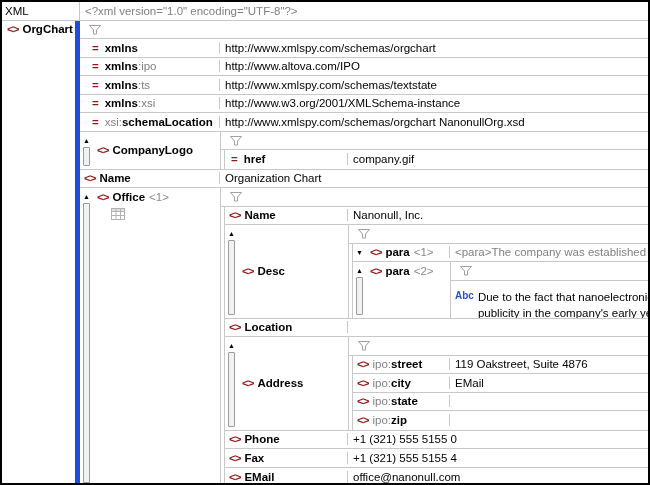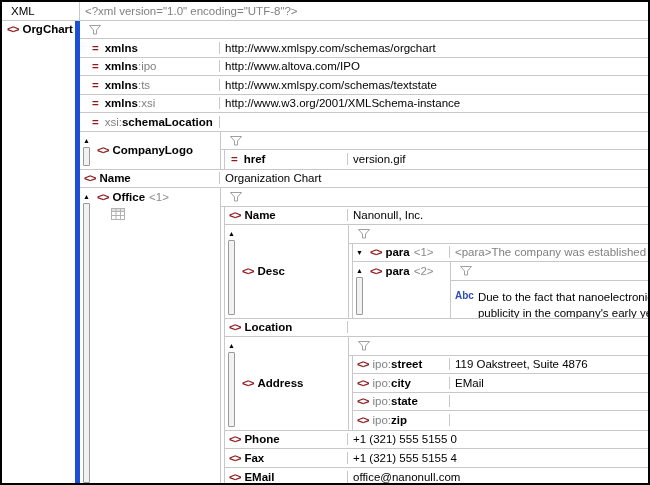--- a/index.html
+++ b/index.html
@@ -16,21 +16,21 @@
   }
   .row {
     display: flex; align-items: center;
     height: 18.5px; min-height: 18.5px;
     border-bottom: 1px solid #c8c8c8;
     overflow: hidden; white-space: nowrap;
   }
   .noline { border-bottom: none; }
   .main { display: flex; height: 462.5px; }
   .l0col { width: 78px; border-right: 5px solid #1d4ed8; padding: 2px 2px 0 3px; flex: none; }
-  .xmlname { width: 78px; border-right: 1px solid #c8c8c8; padding-left: 9px; align-self: stretch; display:flex; align-items:center; flex:none; }
+  .xmlname { width: 78px; border-right: 1px solid #c8c8c8; padding-left: 3px; align-self: stretch; display:flex; align-items:center; flex:none; }
   .flexcol { display: flex; flex-direction: column; flex: 1; min-width: 0; }
   .block { display: flex; align-items: stretch; border-bottom: 1px solid #c8c8c8; }
   .block.noline { border-bottom: none; }
   .content { flex: 1; min-width: 0; border-left: 1px solid #c8c8c8; display: flex; flex-direction: column; }
   .kids { margin-left: 3px; border-left: 1px solid #c8c8c8; display: flex; flex-direction: column; flex: 1; min-width: 0; }
   .kids > .row:last-child, .kids > .block:last-child { border-bottom: none; }
   .rootkids { border-left: none; margin-left: 0; }
   
   .nc { border-right: 1px solid #c8c8c8; flex: none; display: flex; align-items: center; overflow: hidden; white-space: nowrap; padding-left: 2px; }
   .ncv { align-items: flex-start; flex-direction: column; padding-top: 0; }
@@ -119,20 +119,21 @@
             </div>
           <div class="val">http://www.w3.org/2001/XMLSchema-instance</div>
         </div>
         <div class="row">
           <div class="nc nc1 attrpad1">
               <span class="aicon">=</span>
               <span class="gray">xsi:</span>
               <span class="bold">schemaLocation</span>
               <span class="gray"></span>
             </div>
+          <div class="val">http://www.xmlspy.com/schemas/orgchart NanonullOrg.xsd</div>
         </div>
 
         <div class="block">
           <div class="arrowcol">
             <div class="tri">▲</div>
             <div class="sidebar"></div>
           </div>
           <div class="nc nc1a" style="border-right:none">
             <span class="eicon">&lt;&gt;</span>
               <span class="bold">CompanyLogo</span>
@@ -142,21 +143,21 @@
               <svg width="14" height="11">
                   <path d="M1.5,1.5 h11 l-4,4.5 v4 h-3 v-4 z" fill="none" stroke="#a0a0a0" stroke-width="1"></path>
                 </svg>
             </div>
             <div class="kids">
               <div class="row">
                 <div class="nc nc2 attrpad2">
                     <span class="aicon">=</span>
                     <span class="bold">href</span>
                   </div>
-                <div class="val">version.gif</div>
+                <div class="val">company.gif</div>
               </div>
             </div>
           </div>
         </div>
 
         <div class="row">
           <div class="nc nc1">
               <span class="eicon">&lt;&gt;</span>
               <span class="bold">Name</span>
             </div>

